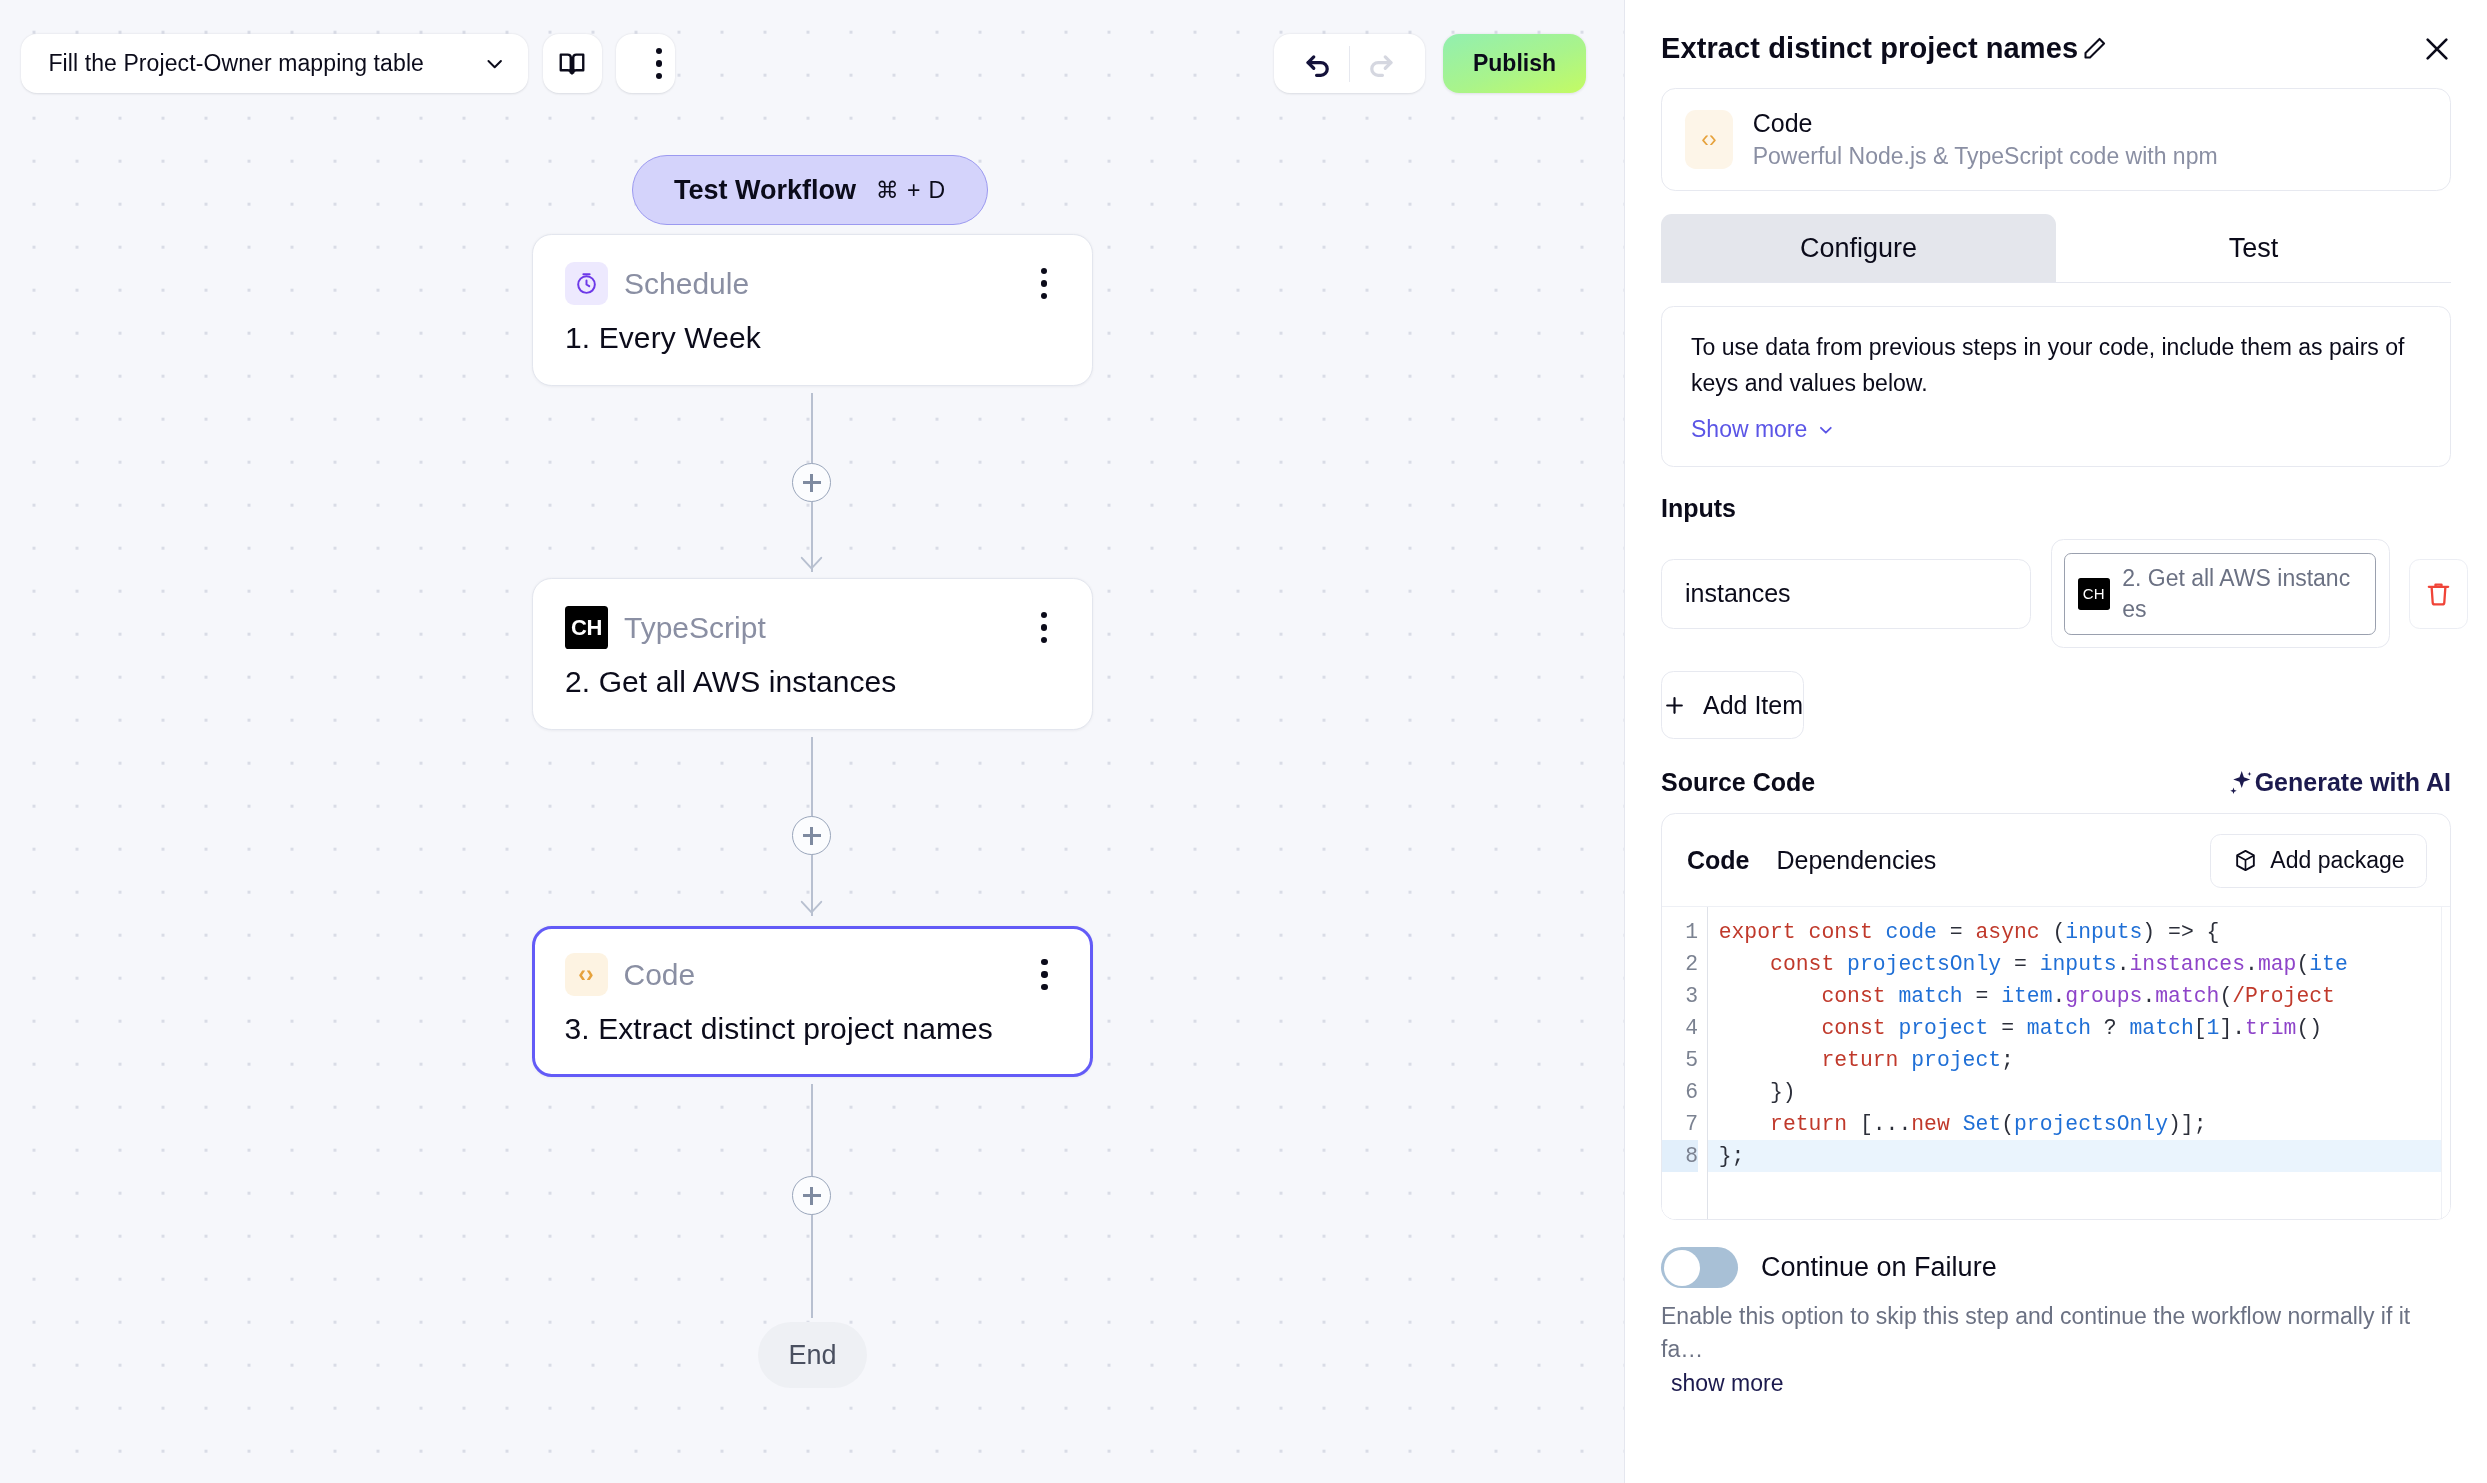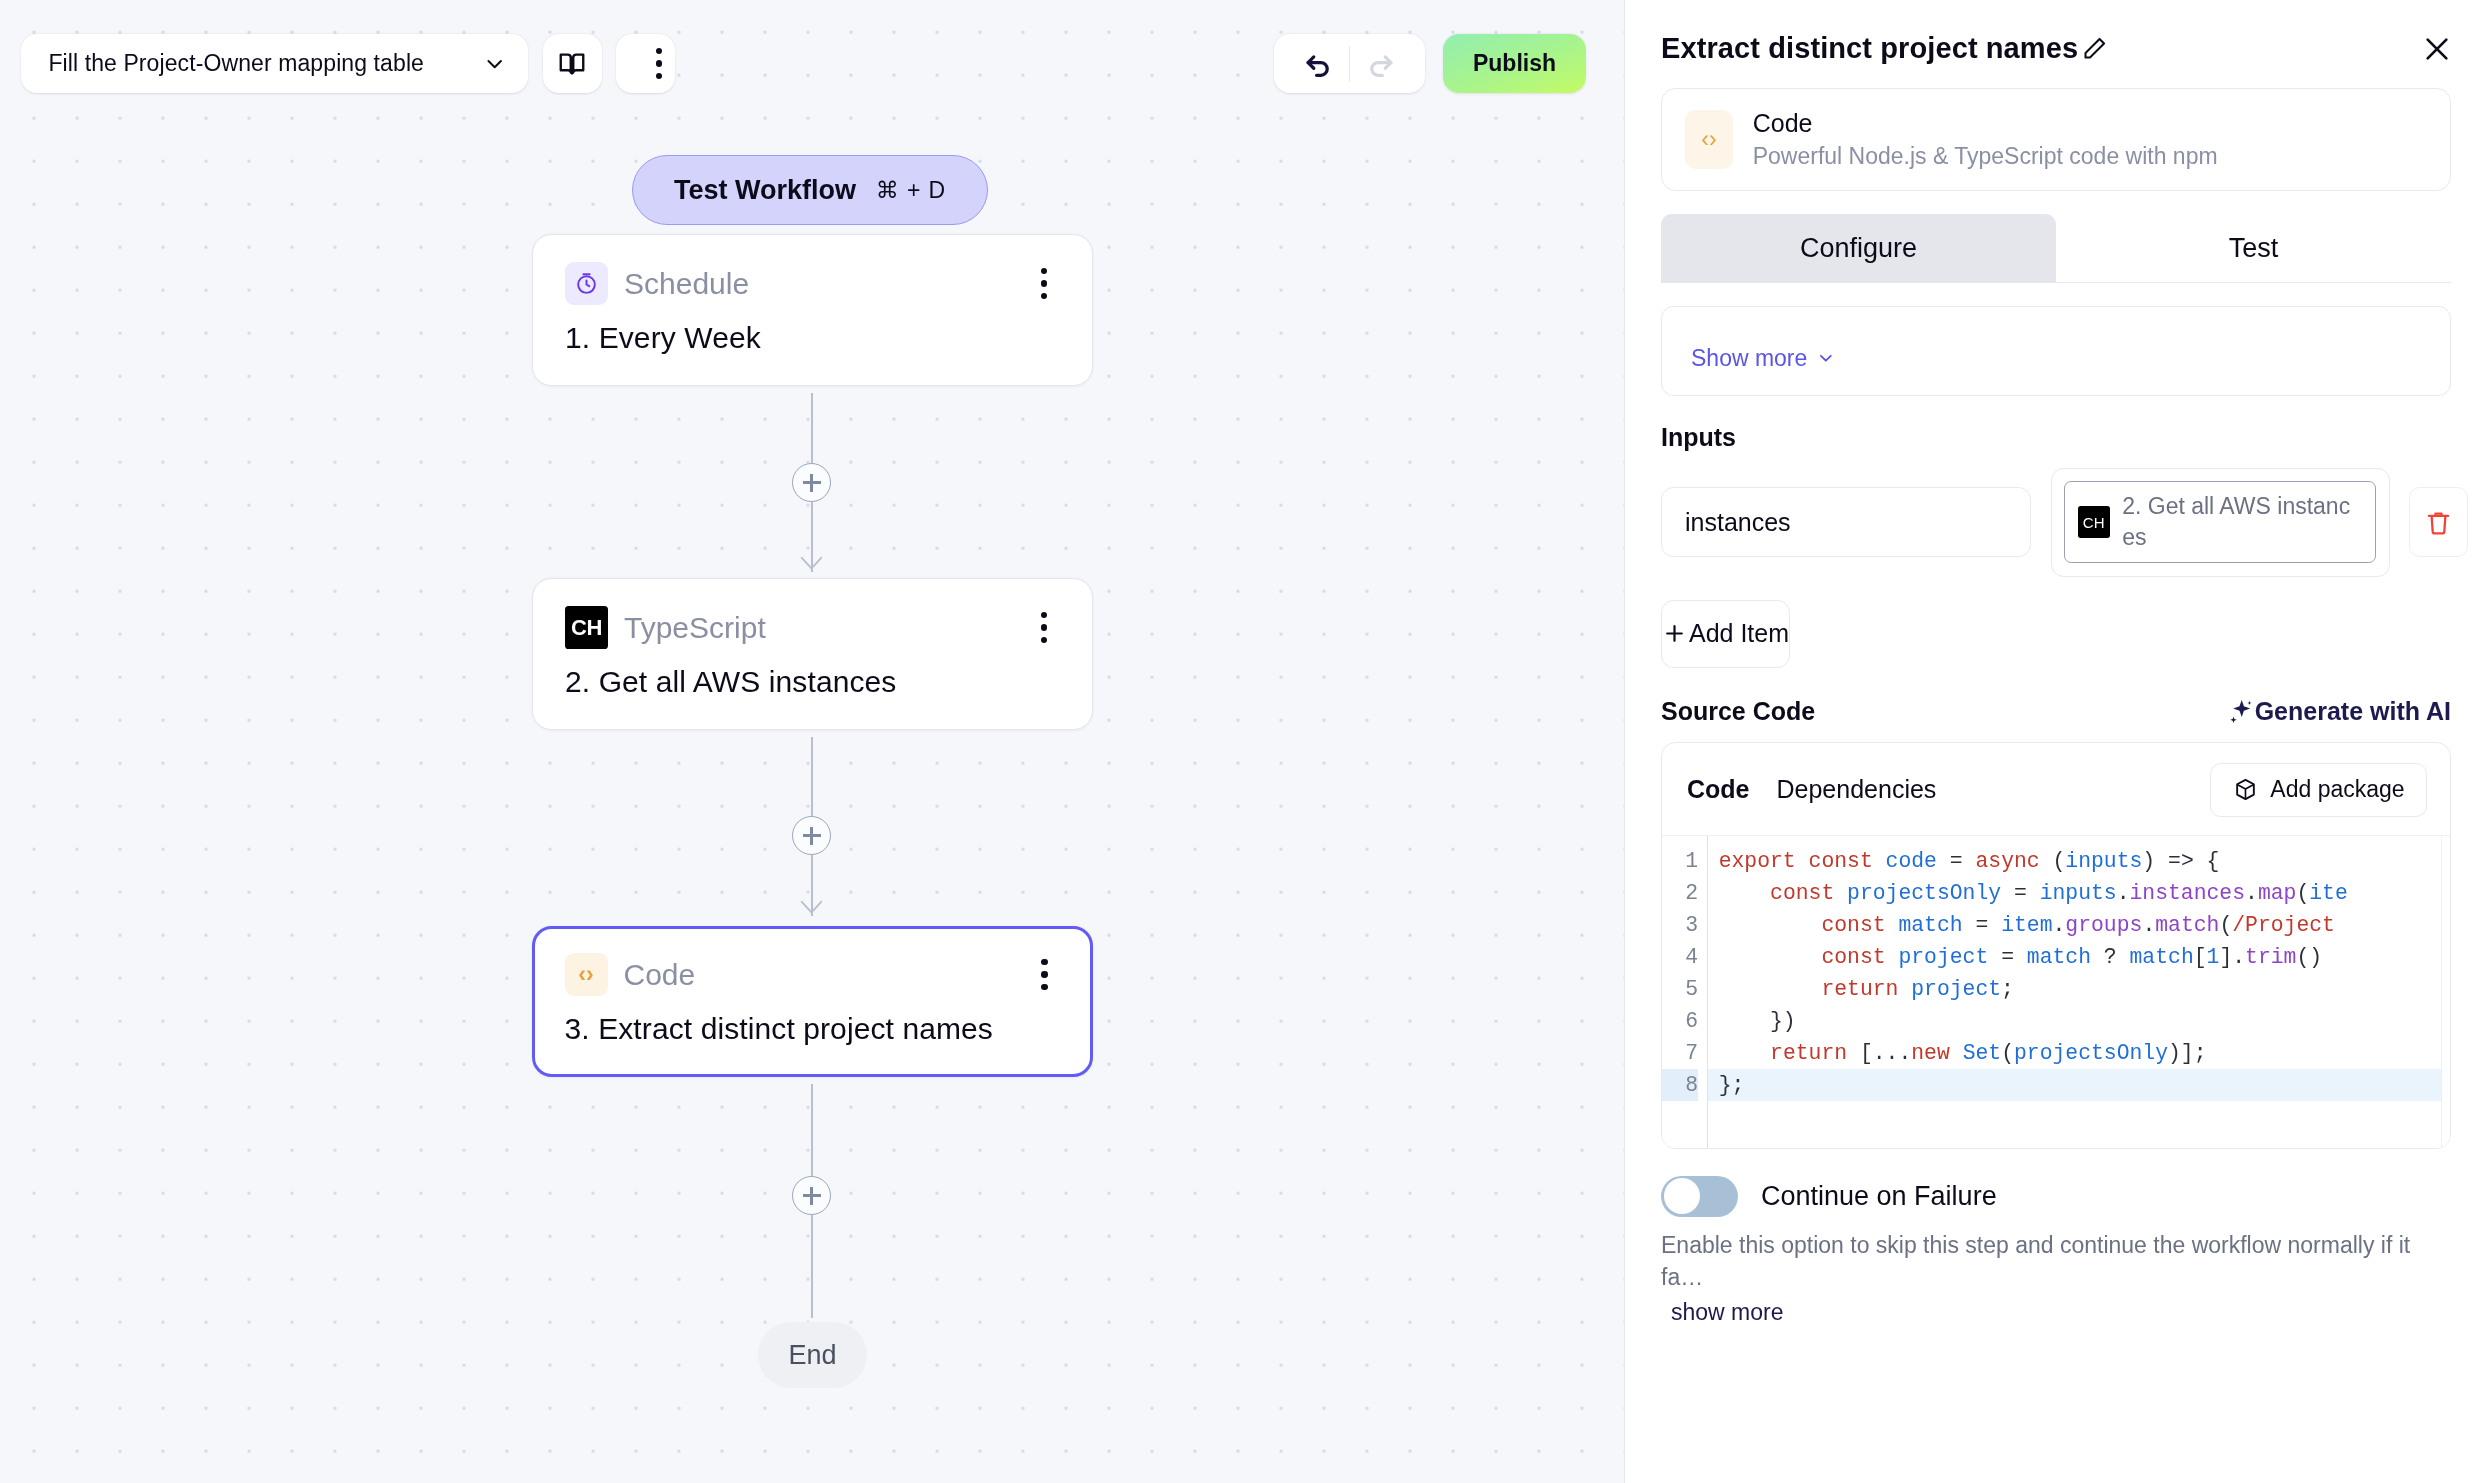--- a/index.html
+++ b/index.html
@@ -175,21 +175,21 @@
     display: flex; align-items: center; justify-content: center; font-size: 15px; border-radius: 2.7px;
   }
   .chip-label { font-size: 23px; color: #6b7183; line-height: 1.35; word-break: break-all; }
   .del-btn {
     width: 59px; height: 70px; flex: 0 0 59px; border: 1.3px solid #eceef4; border-radius: 10.7px;
     display: flex; align-items: center; justify-content: center; cursor: pointer; background:#fff;
   }
 
   .add-item {
     margin: 23px 36px 0 36px; height: 68px; border: 1.3px solid #e7e9f0; border-radius: 12.5px;
-    display: flex; align-items: center; justify-content: center; gap: 2px;
+    display: flex; align-items: center; justify-content: center; gap: 16px;
     font-size: 25px; color: #0b0b1a; cursor: pointer; background: #fff;
     font-family: "Liberation Sans", sans-serif;
   }
 
   .src-head { margin: 29px 36px 0 36px; display: flex; align-items: center; }
   .src-title { font-size: 25px; font-weight: 700; color: #0b0b1a; }
   .gen-ai { margin-left: auto; display: flex; align-items: center; gap: 0; font-size: 25px; font-weight: 700; color: #1c1a4e; cursor: pointer; }
 
   .editor-card { margin: 16px 36px 0 36px; border: 1.3px solid #e7e9f0; border-radius: 14.3px; overflow: hidden; }
   .editor-bar { display: flex; align-items: center; padding: 19.7px 23px 18px 25px; gap: 27px; }
@@ -369,20 +369,21 @@
         <div class="nc-sub">Powerful Node.js &amp; TypeScript code with npm</div>
       </div>
     </div>
 
     <div class="tabs">
       <div class="tab active">Configure</div>
       <div class="tab">Test</div>
     </div>
 
     <div class="hint-box">
+      <div class="hint-text">To use data from previous steps in your code, include them as pairs of keys and values below.</div>
       <span class="show-more">
         <span>Show more</span>
         <svg width="19.7" height="19.7" viewBox="0 0 24 24" fill="none">
           <path d="M6 9.5l6 6 6-6" stroke="#5b55e6" stroke-width="2.2" stroke-linecap="round" stroke-linejoin="round"></path>
         </svg>
       </span>
     </div>
 
     <div class="section-label">Inputs</div>
 

